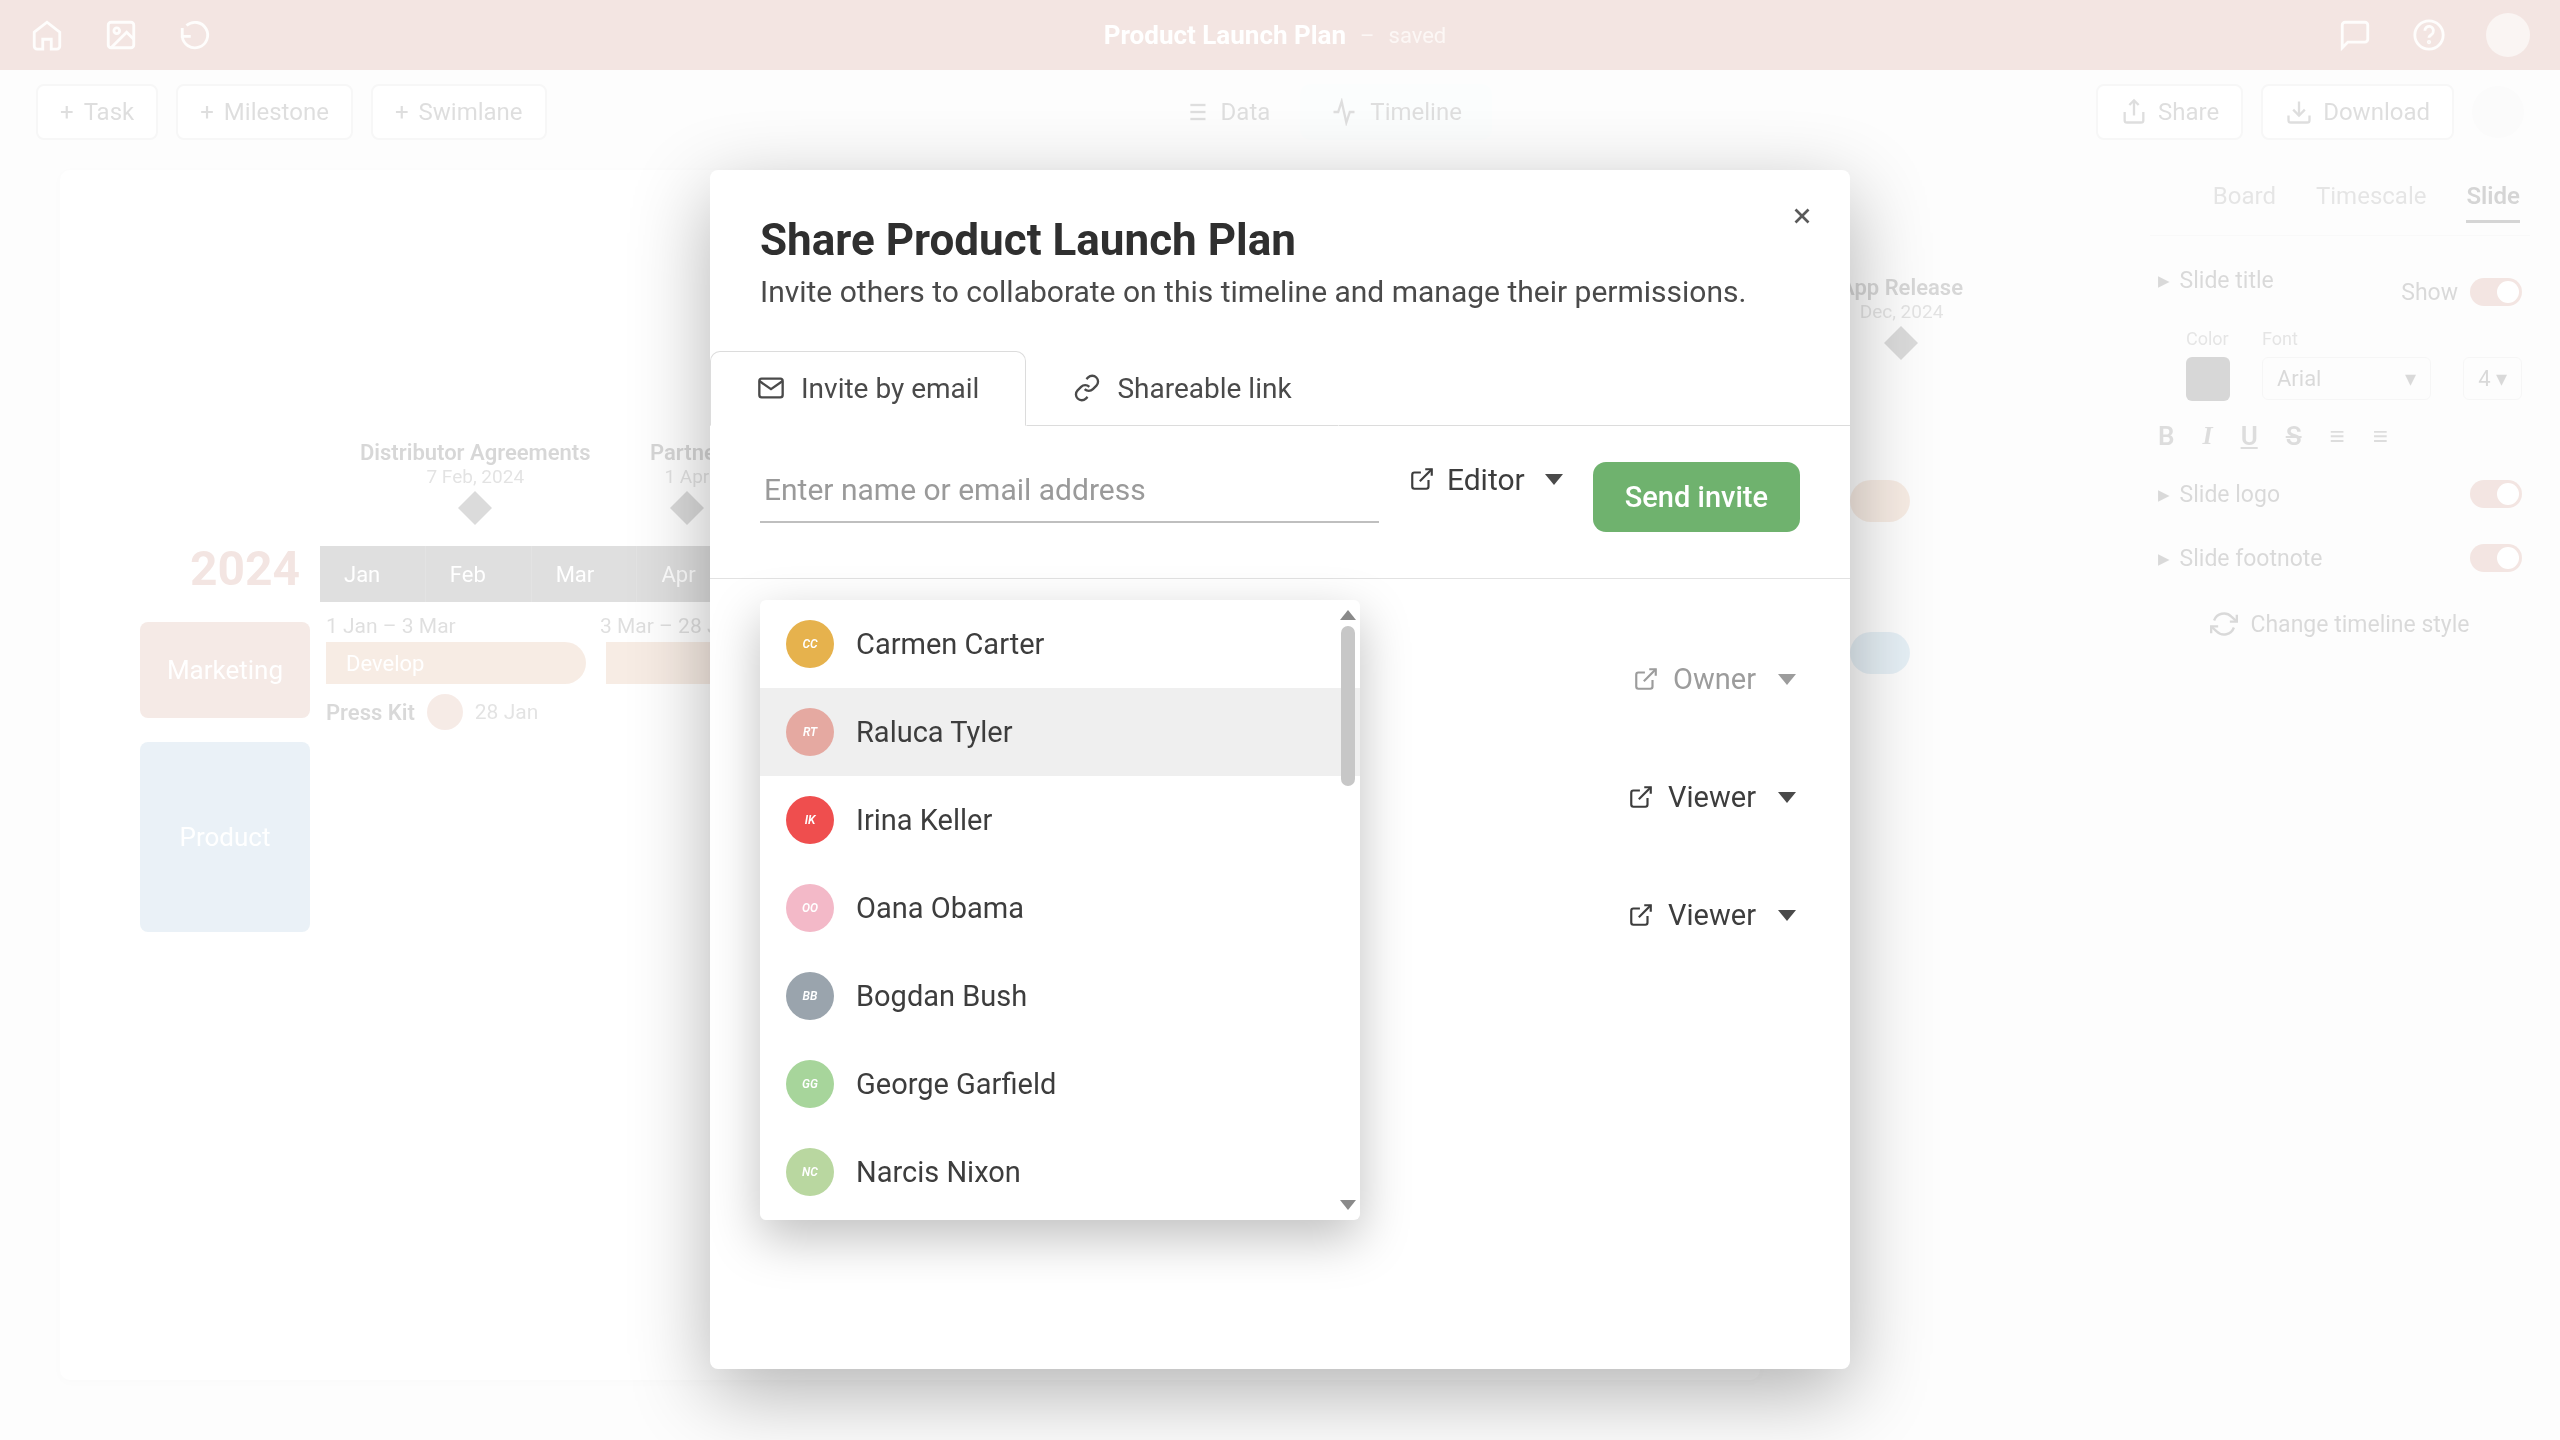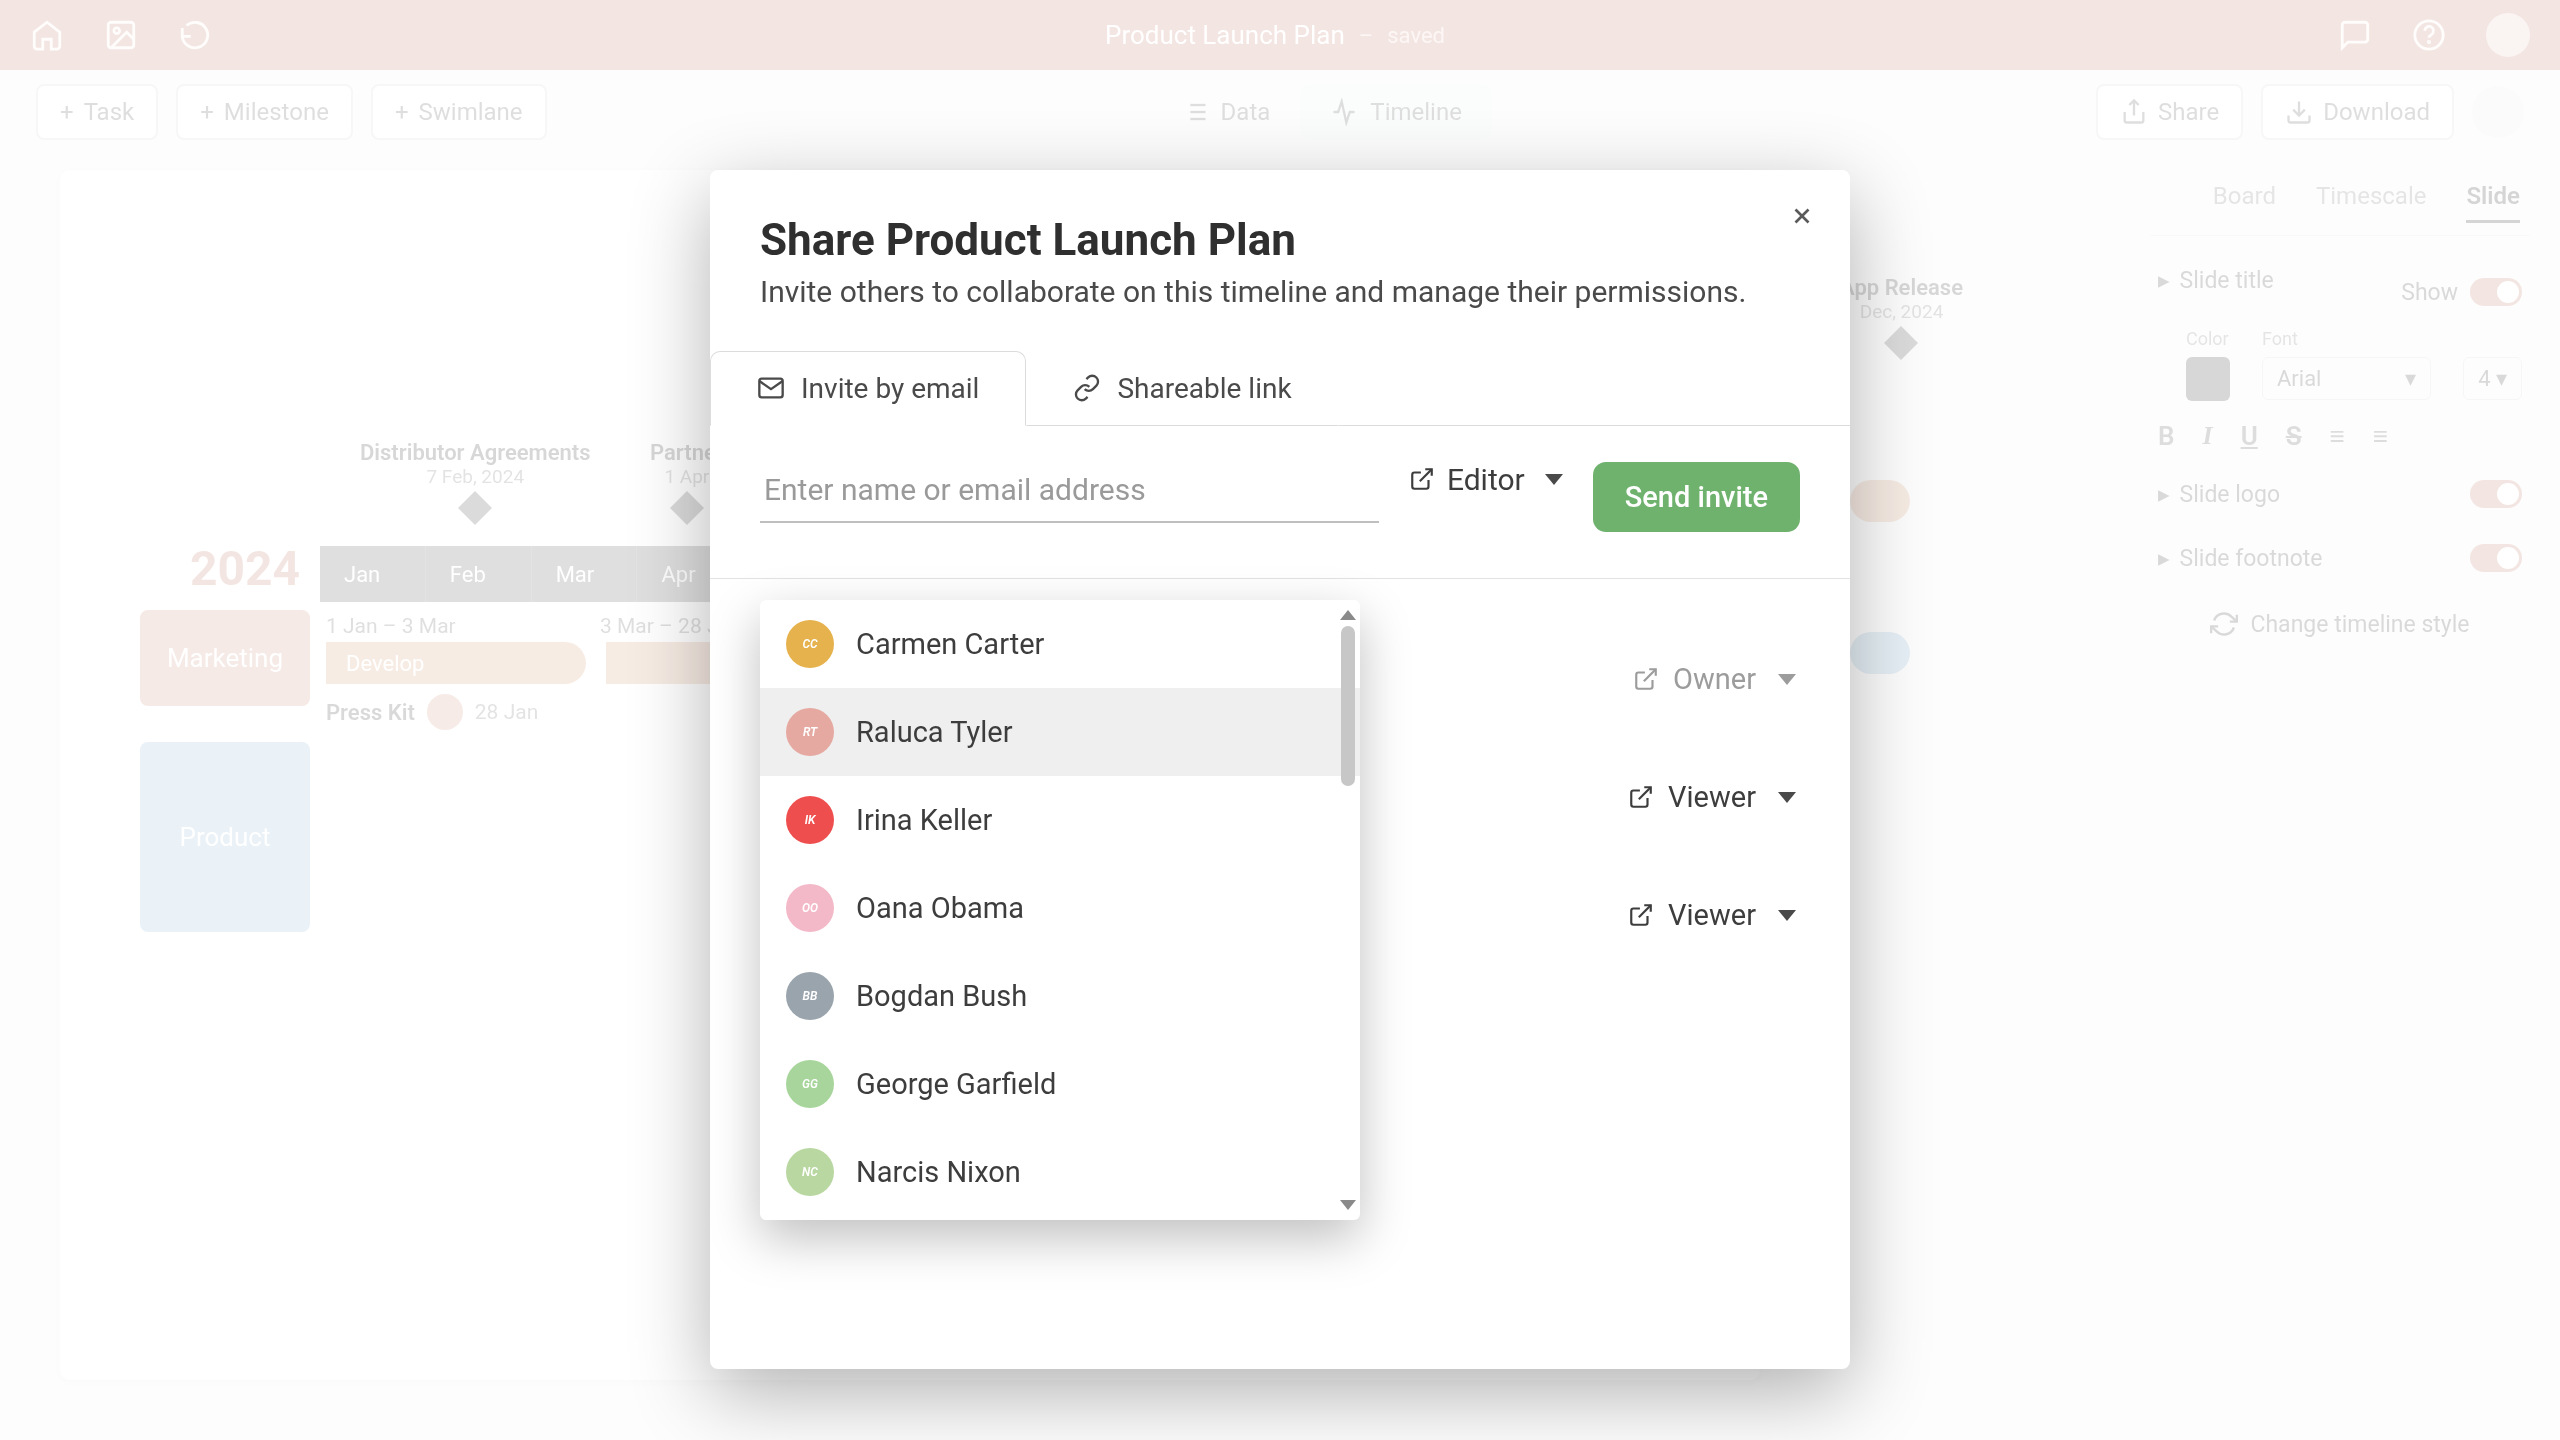--- a/index.html
+++ b/index.html
@@ -3,21 +3,21 @@
 <meta charset="utf-8">
 <style>
 * { margin: 0; padding: 0; box-sizing: border-box; font-family: -apple-system, BlinkMacSystemFont, "Segoe UI", Roboto, sans-serif; }
 html, body { width: 2560px; height: 1440px; overflow: hidden; background: #f5f5f5; }
 
 
 .app-shell { position: absolute; inset: 0; background: #f5f5f5; }
 .topbar { height: 70px; background: #c88a7a; display: flex; align-items: center; padding: 0 30px; gap: 40px; }
 .topbar .left, .topbar .right { display: flex; align-items: center; gap: 40px; }
 .topbar .center { flex: 1; display: flex; justify-content: center; align-items: center; gap: 14px; }
-.doc-title { color: #fff; font-size: 26px; font-weight: 400; }
+.doc-title { color: #fff; font-size: 26px; font-weight: 700; }
 .doc-status { color: #efd9d2; font-size: 22px; }
 .tb-icon { width: 34px; height: 34px; color: #fff; opacity: .9; display:inline-block; }
 .chip { width: 44px; height: 44px; border-radius: 50%; background: #e9cfc7; }
 
 .toolbar-row { height: 84px; display: flex; align-items: center; padding: 0 36px; gap: 18px; }
 .btn-outline { border: 2px solid #d9d9d9; background: #fff; border-radius: 8px; padding: 12px 22px; font-size: 24px; color: #6b6b6b; display:flex; align-items:center; gap:10px;}
 .toolbar-row .center { flex: 1; display: flex; justify-content: center; gap: 0; }
 .view-tab { padding: 14px 30px; font-size: 24px; color: #6b6b6b; display:flex; align-items:center; gap:12px; border-radius:10px;}
 .view-tab.active { background:#eef3f4; }
 .gear-chip { width:52px; height:52px; border-radius:50%; background:#ececec; }
@@ -33,21 +33,21 @@
 .sel-box{border:1px solid #d5d5d5;border-radius:6px;padding:8px 14px;font-size:22px;color:#555;display:flex;align-items:center;gap:10px;}
 .small-lbl{font-size:18px;color:#888;}
 .fmt-row{display:flex;gap:28px;padding:10px 8px;font-size:26px;color:#666;font-weight:600;}
 .fmt-row span:nth-child(2){font-style:italic;font-family:serif;}
 .fmt-row span:nth-child(3){text-decoration:underline;}
 .fmt-row span:nth-child(4){text-decoration:line-through;}
 .change-style{display:flex;align-items:center;justify-content:center;gap:12px;padding:20px;font-size:23px;color:#555;}
 
 
 .year-label{position:absolute;left:130px;top:370px;font-size:48px;font-weight:700;color:#c88a7a;}
-.swim-mkt{position:absolute;left:80px;top:440px;width:170px;height:96px;background:#d19e8d;border-radius:8px;display:flex;align-items:center;justify-content:center;color:#fff;font-size:26px;}
+.swim-mkt{position:absolute;left:80px;top:452px;width:170px;height:96px;background:#d19e8d;border-radius:8px;display:flex;align-items:center;justify-content:center;color:#fff;font-size:26px;}
 .swim-prod{position:absolute;left:80px;top:572px;width:170px;height:190px;background:#9ec1d8;border-radius:8px;display:flex;align-items:center;justify-content:center;color:#fff;font-size:26px;}
 .month-strip{position:absolute;left:260px;right:170px;top:376px;height:56px;background:#6e6e6e;display:flex;}
 .month-strip span{flex:1;color:#fff;font-size:22px;display:flex;align-items:center;padding-left:24px;border-right:1px solid #808080;}
 .milestone{position:absolute;font-size:22px;color:#4a4a4a;font-weight:600;text-align:center;}
 .milestone .date{font-size:19px;font-weight:400;color:#808080;display:block;}
 .milestone::after{content:"";display:block;width:24px;height:24px;background:#5a5a5a;transform:rotate(45deg);margin:8px auto 0;}
 .bar{position:absolute;height:42px;border-radius:0 22px 22px 0;color:#fff;font-size:22px;display:flex;align-items:center;padding:0 20px;}
 .bar.chevron::before{content:"";position:absolute;left:-20px;top:0;border-top:21px solid transparent;border-bottom:21px solid transparent;border-left:20px solid #fff;}
 .dates-lbl{position:absolute;font-size:21px;color:#707070;}
 .tiny-circ{width:36px;height:36px;border-radius:50%;background:#d7a28f;display:inline-block;vertical-align:middle;}

